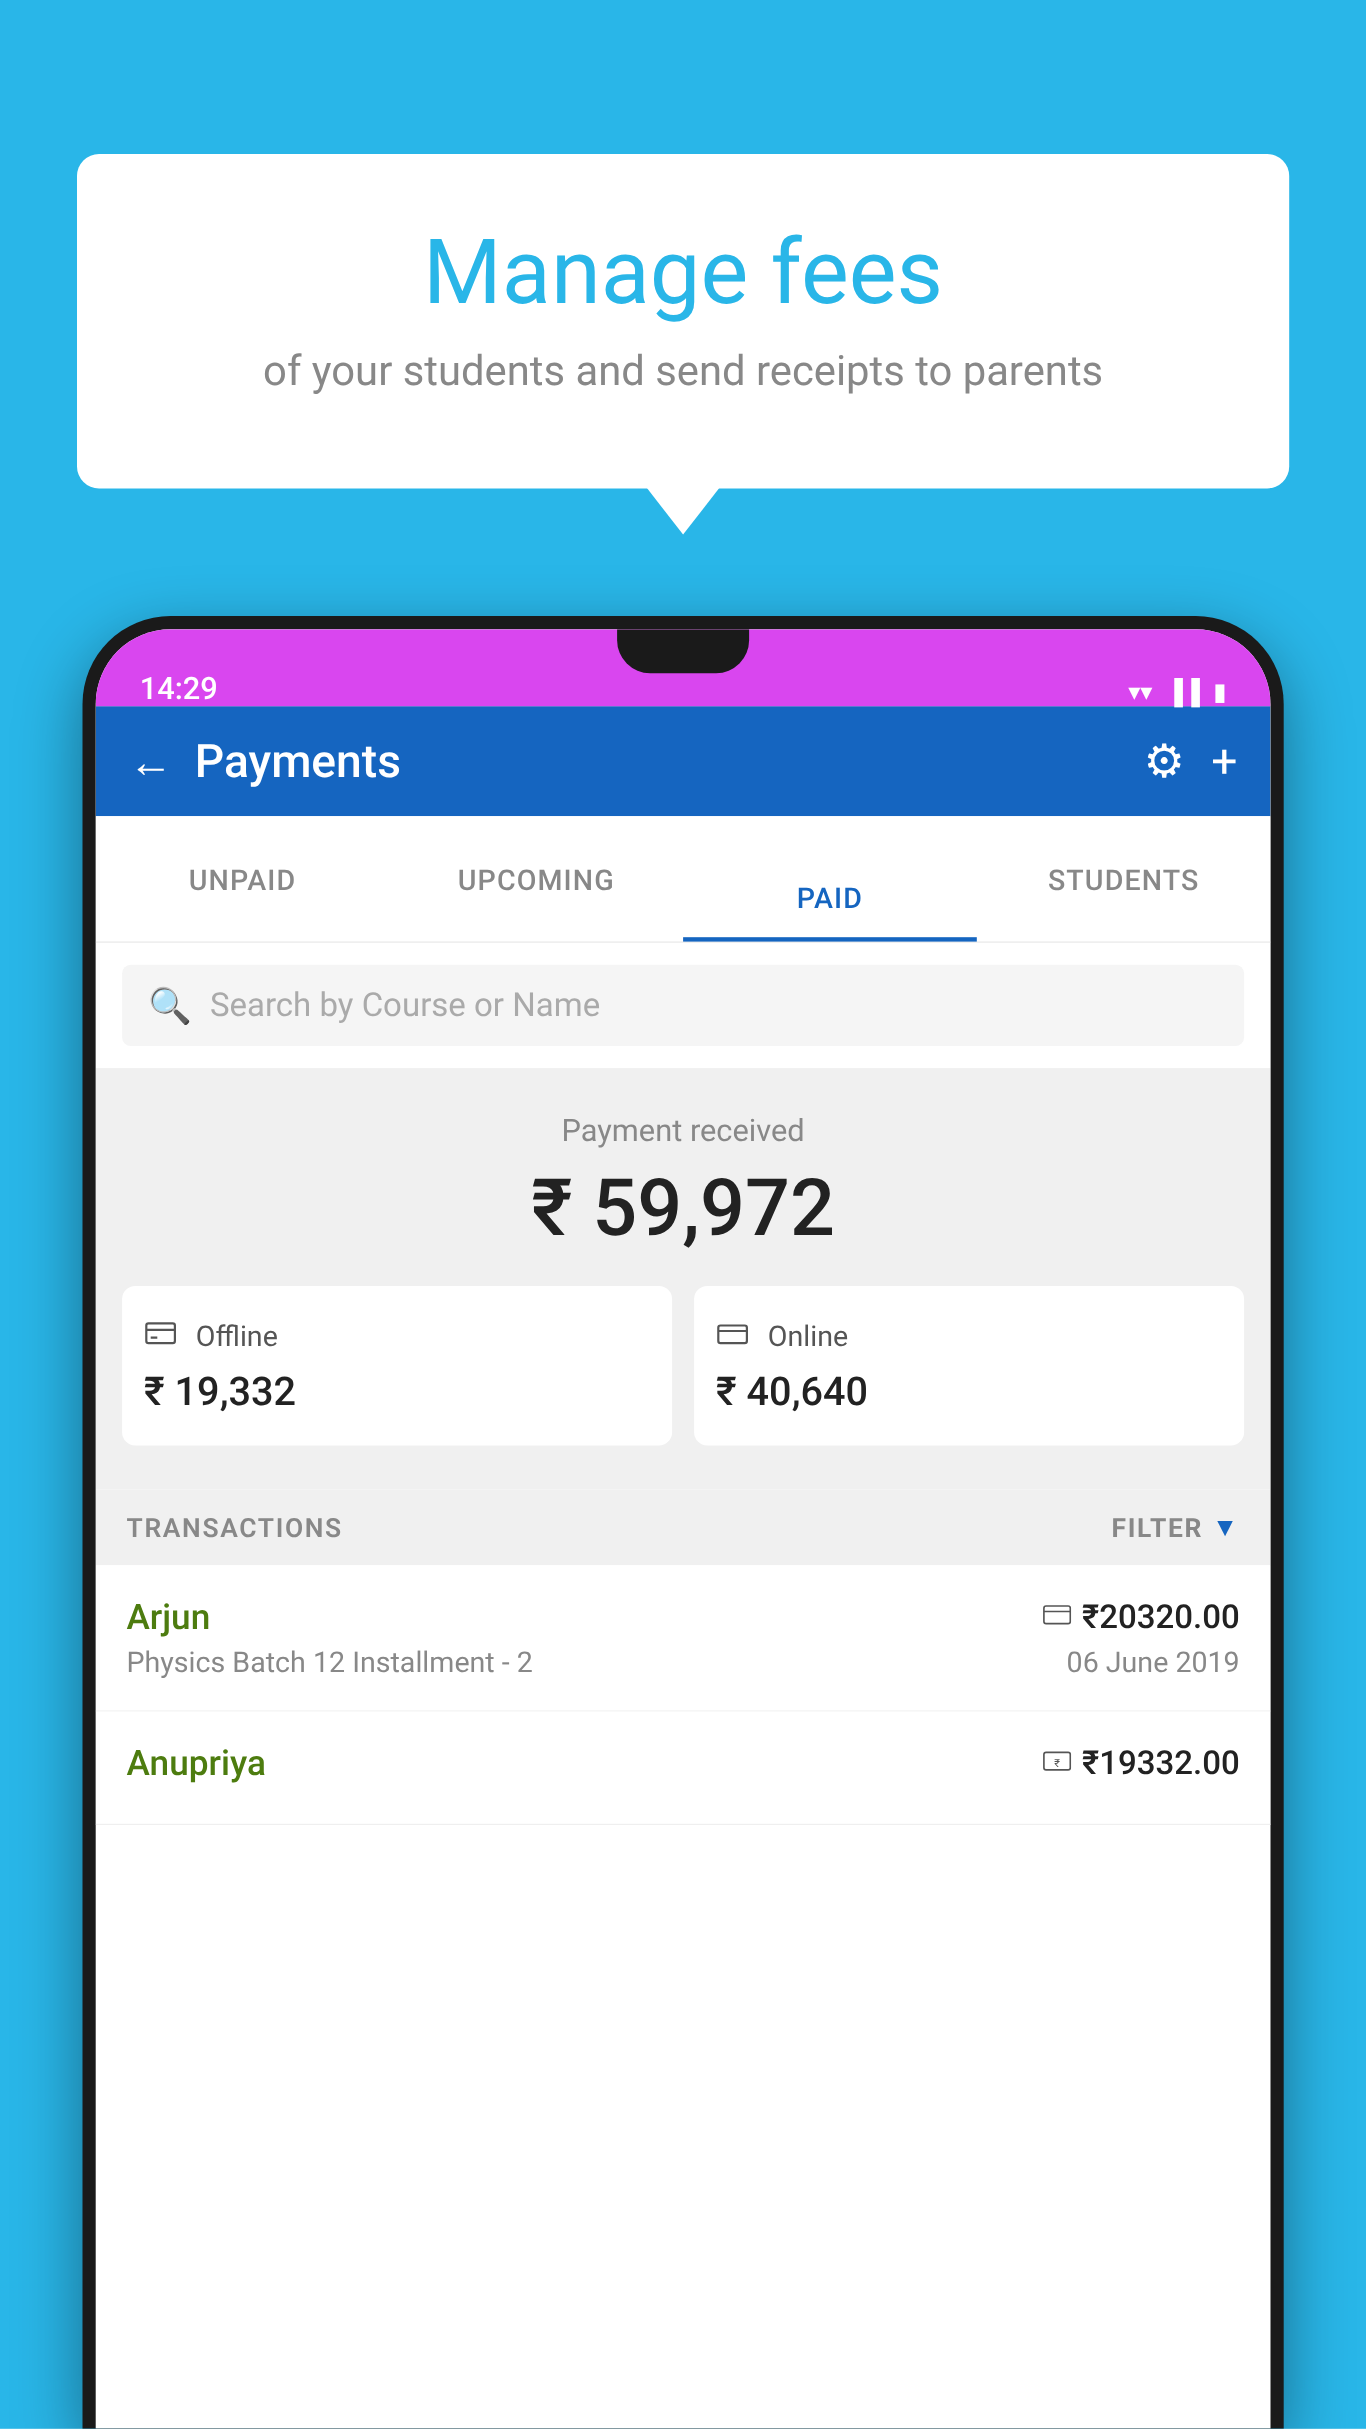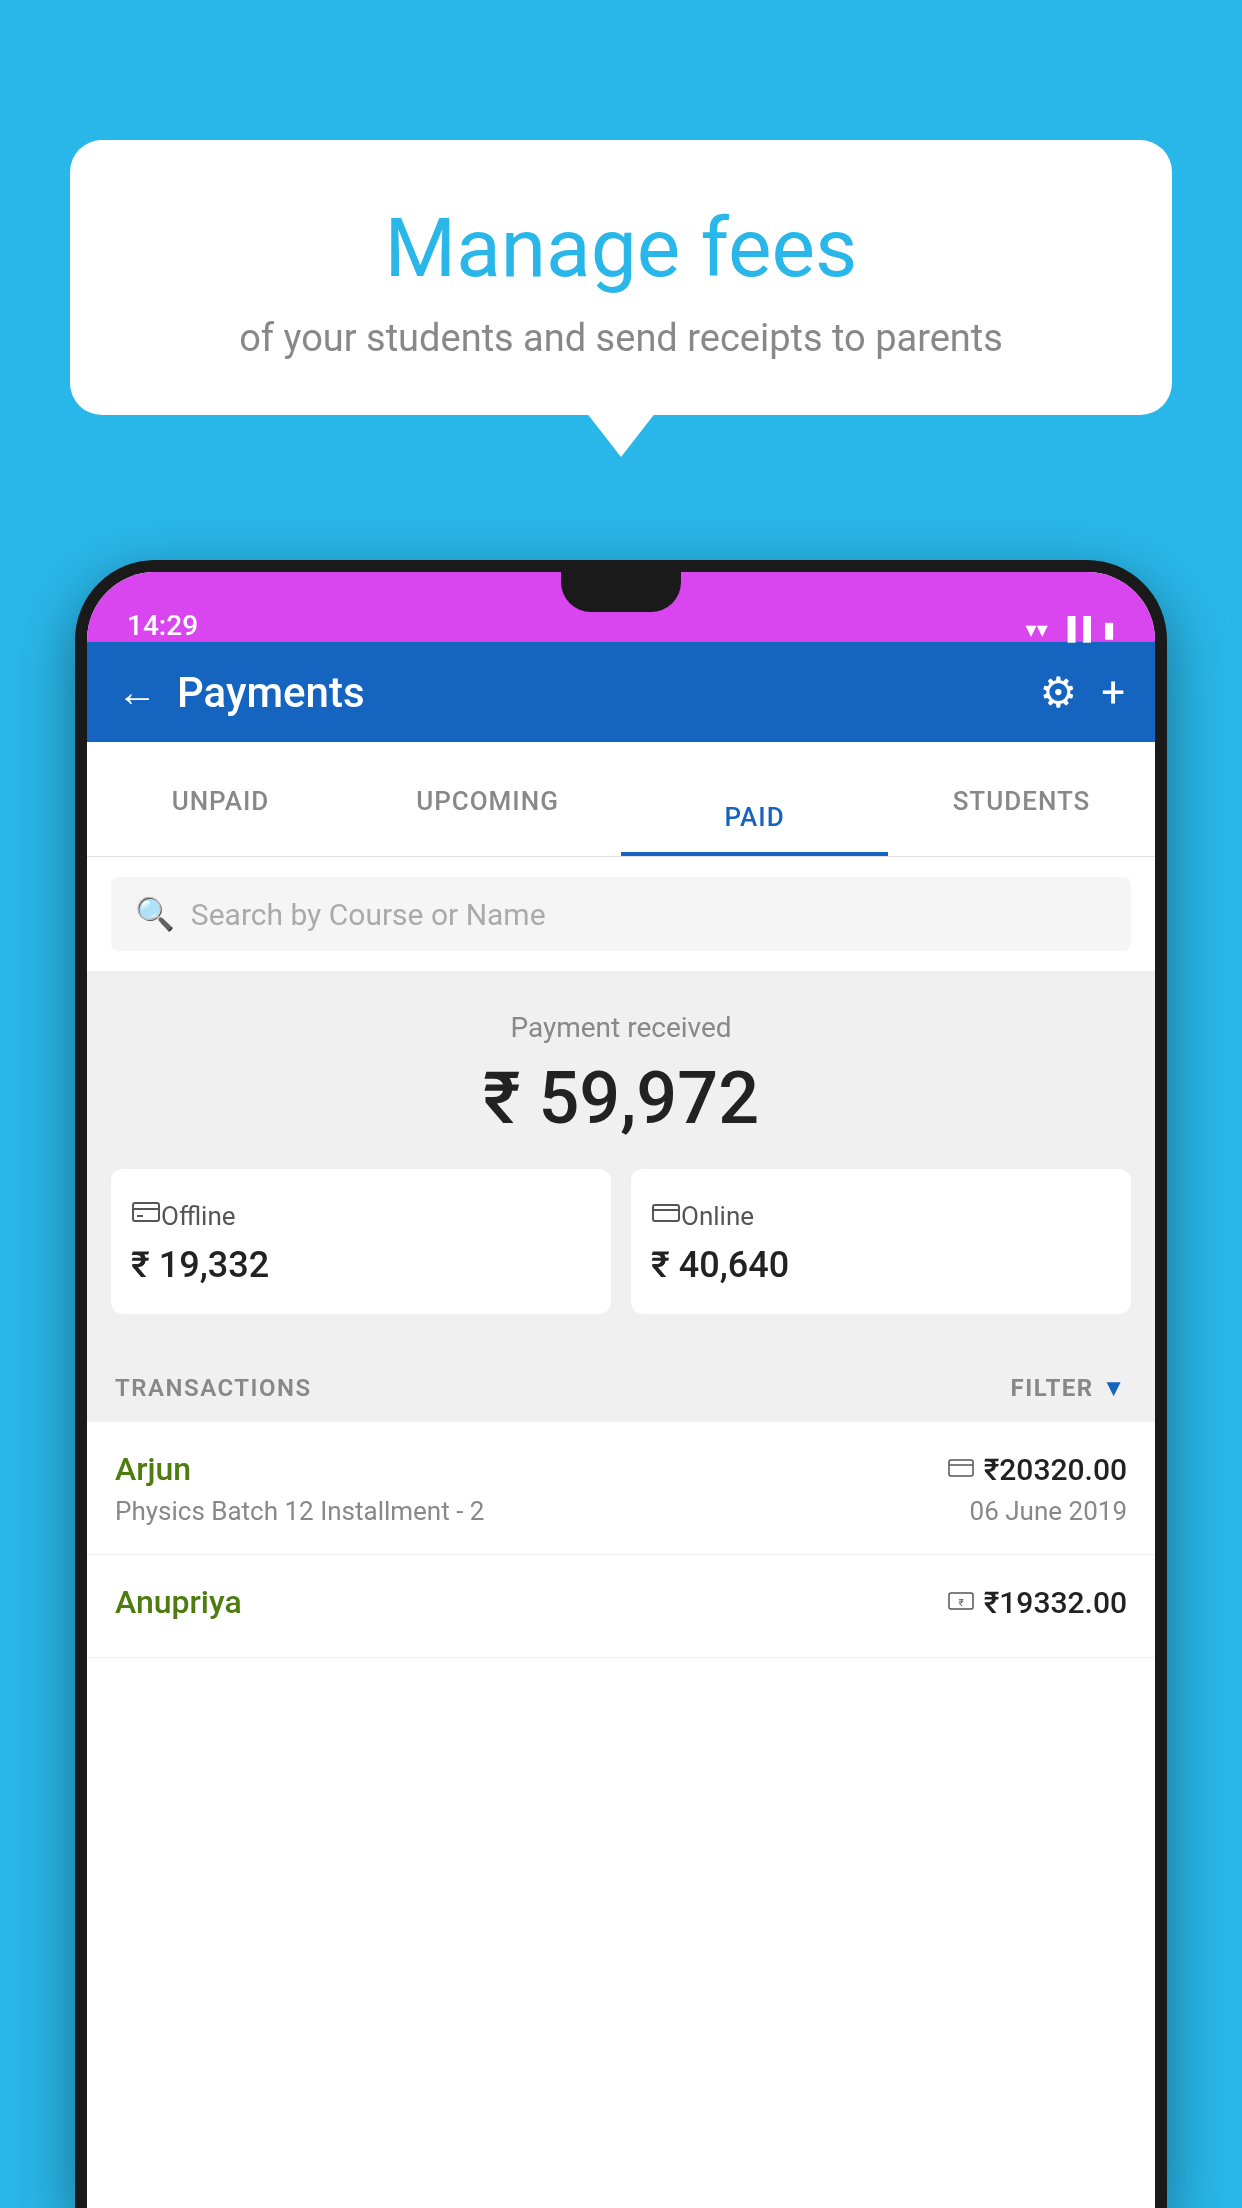--- a/index.html
+++ b/index.html
@@ -17,22 +17,22 @@
     
     .speech-bubble-container {
       position: absolute;
       top: 140px;
       left: 70px;
       right: 70px;
     }
 
     .speech-bubble {
       background: white;
-      border-radius: 32px;
-      padding: 60px 50px 55px;
+      border-radius: 20px;
+      padding: 60px 50px 84px;
       text-align: center;
       position: relative;
     }
 
     .speech-bubble::after {
       content: '';
       position: absolute;
       bottom: -42px;
       left: 50%;
       transform: translateX(-50%);
@@ -234,21 +234,21 @@
       flex: 1;
       background: white;
       border-radius: 12px;
       padding: 28px 20px;
       text-align: left;
     }
 
     .payment-card-header {
       display: flex;
       align-items: center;
-      gap: 0;
+      gap: 17px;
       margin-bottom: 10px;
     }
 
     .payment-card-icon {
       color: #666;
       font-size: 28px;
     }
 
     .payment-card-type {
       color: #555;

